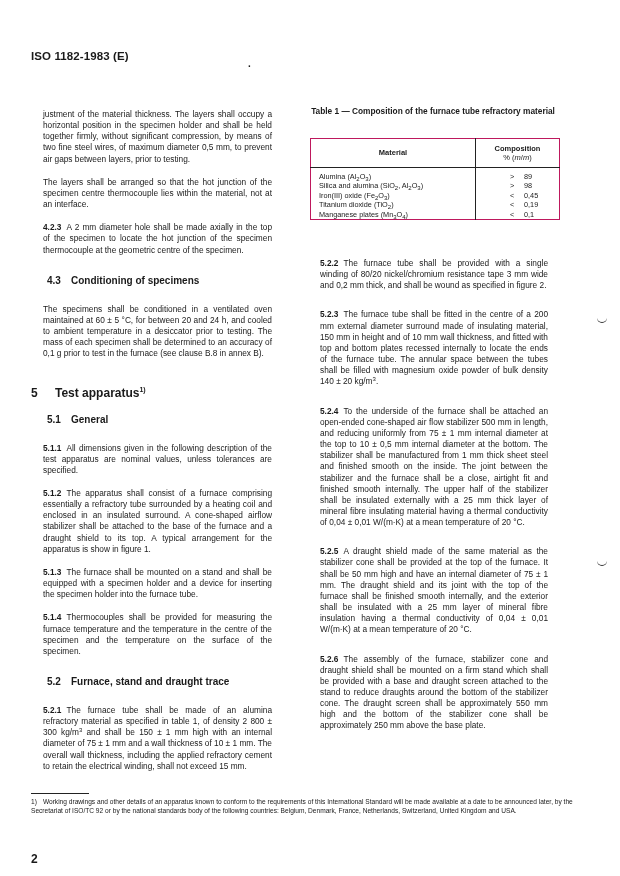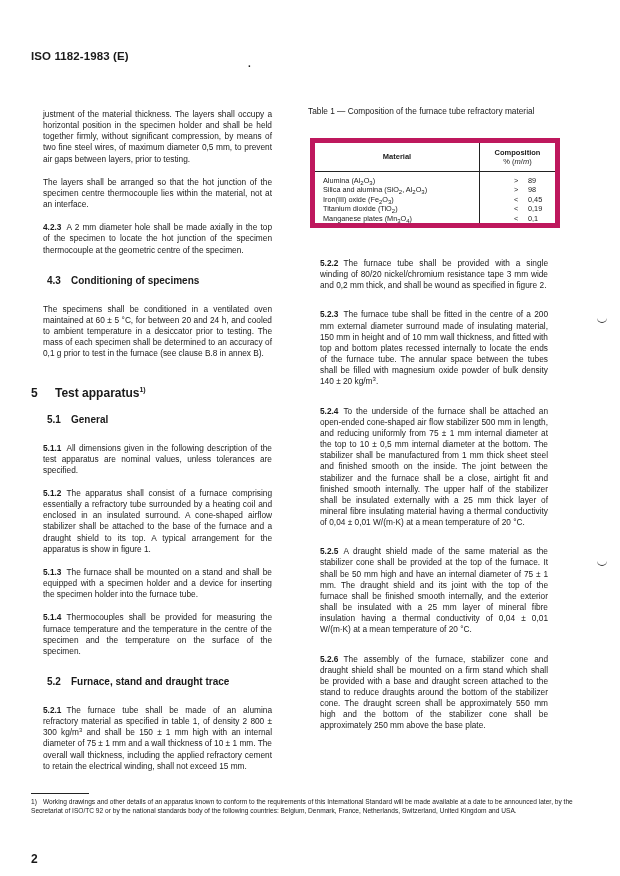--- a/index.html
+++ b/index.html
@@ -21,26 +21,26 @@
   .clause { font-weight: bold; margin-right: 5px; }
   h2 { font-size: 10px; font-weight: bold; margin: 16px; line-height: 14px; }
   h1 { font-size: 12px; font-weight: bold; margin: 0; line-height: 16px; }
   h1 sup { font-size: 7px; font-weight: bold; vertical-align: 5px; }
   h2 .num, h1 .num { display: inline-block; width: 24px; }
   sup.m { font-size: 6px; vertical-align: 3px; line-height: 0; }
   sub { font-size: 6px; vertical-align: -2px; line-height: 0; }
 
   .table-caption {
     position: absolute; left: 308px; top: 106px; width: 250px;
-    text-align: left; font-weight: normal; font-size: 8.3px; line-height: 11px;
+    text-align: center; font-weight: bold; font-size: 8.3px; line-height: 11px;
   }
   table.comp {
     position: absolute; left: 310px; top: 138px; width: 250px;
     border-collapse: collapse; font-size: 7.3px; line-height: 9.4px;
-    border: 5px solid #be185d;
+    border: 1px solid #be185d;
   }
   table.comp th {
     font-weight: bold; font-size: 7.5px; padding: 3px 2px; border-bottom: 1px solid #222;
     height: 22px; vertical-align: middle;
   }
   table.comp th.c1 { width: 160px; border-right: 1px solid #222; }
   table.comp th .unit { font-weight: normal; }
   table.comp td { padding: 0 4px; vertical-align: top; }
   table.comp td.c1 { border-right: 1px solid #222; padding-left: 8px; }
   table.comp td.c2 { text-align: left; padding-left: 34px; }

